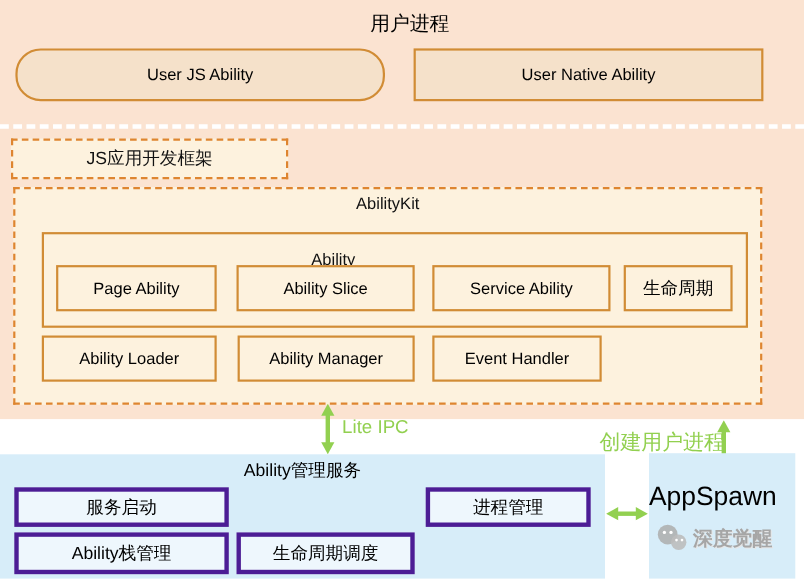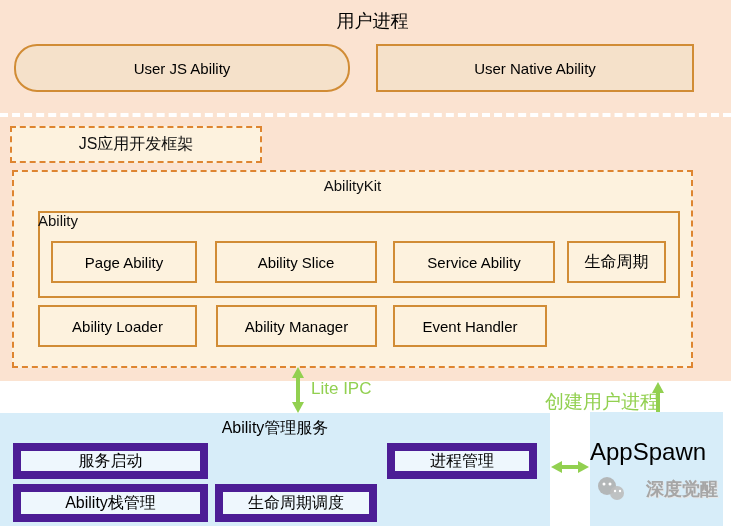--- a/index.html
+++ b/index.html
@@ -57,22 +57,22 @@
   .ability-kit-title {
     left: 12px; top: 177px; width: 681px;
     text-align: center; font-size: 15px;
   }
   .ability-group {
     left: 38px; top: 211px; width: 642px; height: 87px;
     border: 2px solid #d18c35;
     background: #fdf2de;
   }
   .ability-group-title {
-    left: 38px; top: 212px; width: 530px;
-    font-size: 15px;
+    left: 38px; top: 228px; width: 530px;
+    text-align: center; font-size: 15px;
   }
 
   
   .green-label {
     color: #92d050;
     font-size: 16px;
     white-space: nowrap;
   }
   .lite-ipc-label { left: 311px; top: 379px; font-size: 17px; }
   .create-process-label { left: 545px; top: 389px; font-size: 19px; }
@@ -80,38 +80,38 @@
   
   .blue-region {
     left: 0; top: 413px; width: 550px; height: 113px;
     background: #d7edf9;
   }
   .blue-region-title {
     left: 0; top: 418px; width: 550px;
     text-align: center; font-size: 16px; color: #000000;
   }
   .blue-box {
-    border: 8px solid #4c1d95;
+    border: 4px solid #4c1d95;
     background: #eef7fd;
     display: flex; align-items: center; justify-content: center;
     font-size: 16px; color: #000000;
   }
   .appspawn-box {
     left: 590px; top: 412px; width: 133px; height: 114px;
     background: #d7edf9;
   }
   .appspawn-label {
     left: 590px; top: 438px; width: 110px;
     text-align: center;
     font-size: 24px; color: #000000;
     letter-spacing: 0px;
   }
   .watermark {
     left: 596px; top: 474px; width: 130px; height: 30px;
-    display: flex; align-items: center; gap: 20px;
+    display: flex; align-items: center; gap: 4px;
   }
   .watermark-text {
     font-size: 18px; font-weight: bold;
     color: #a6a6a6;
     text-shadow: 1px 1px 0 #e6e6e6;
     white-space: nowrap;
   }
 </style>
 </head>
 <body>

